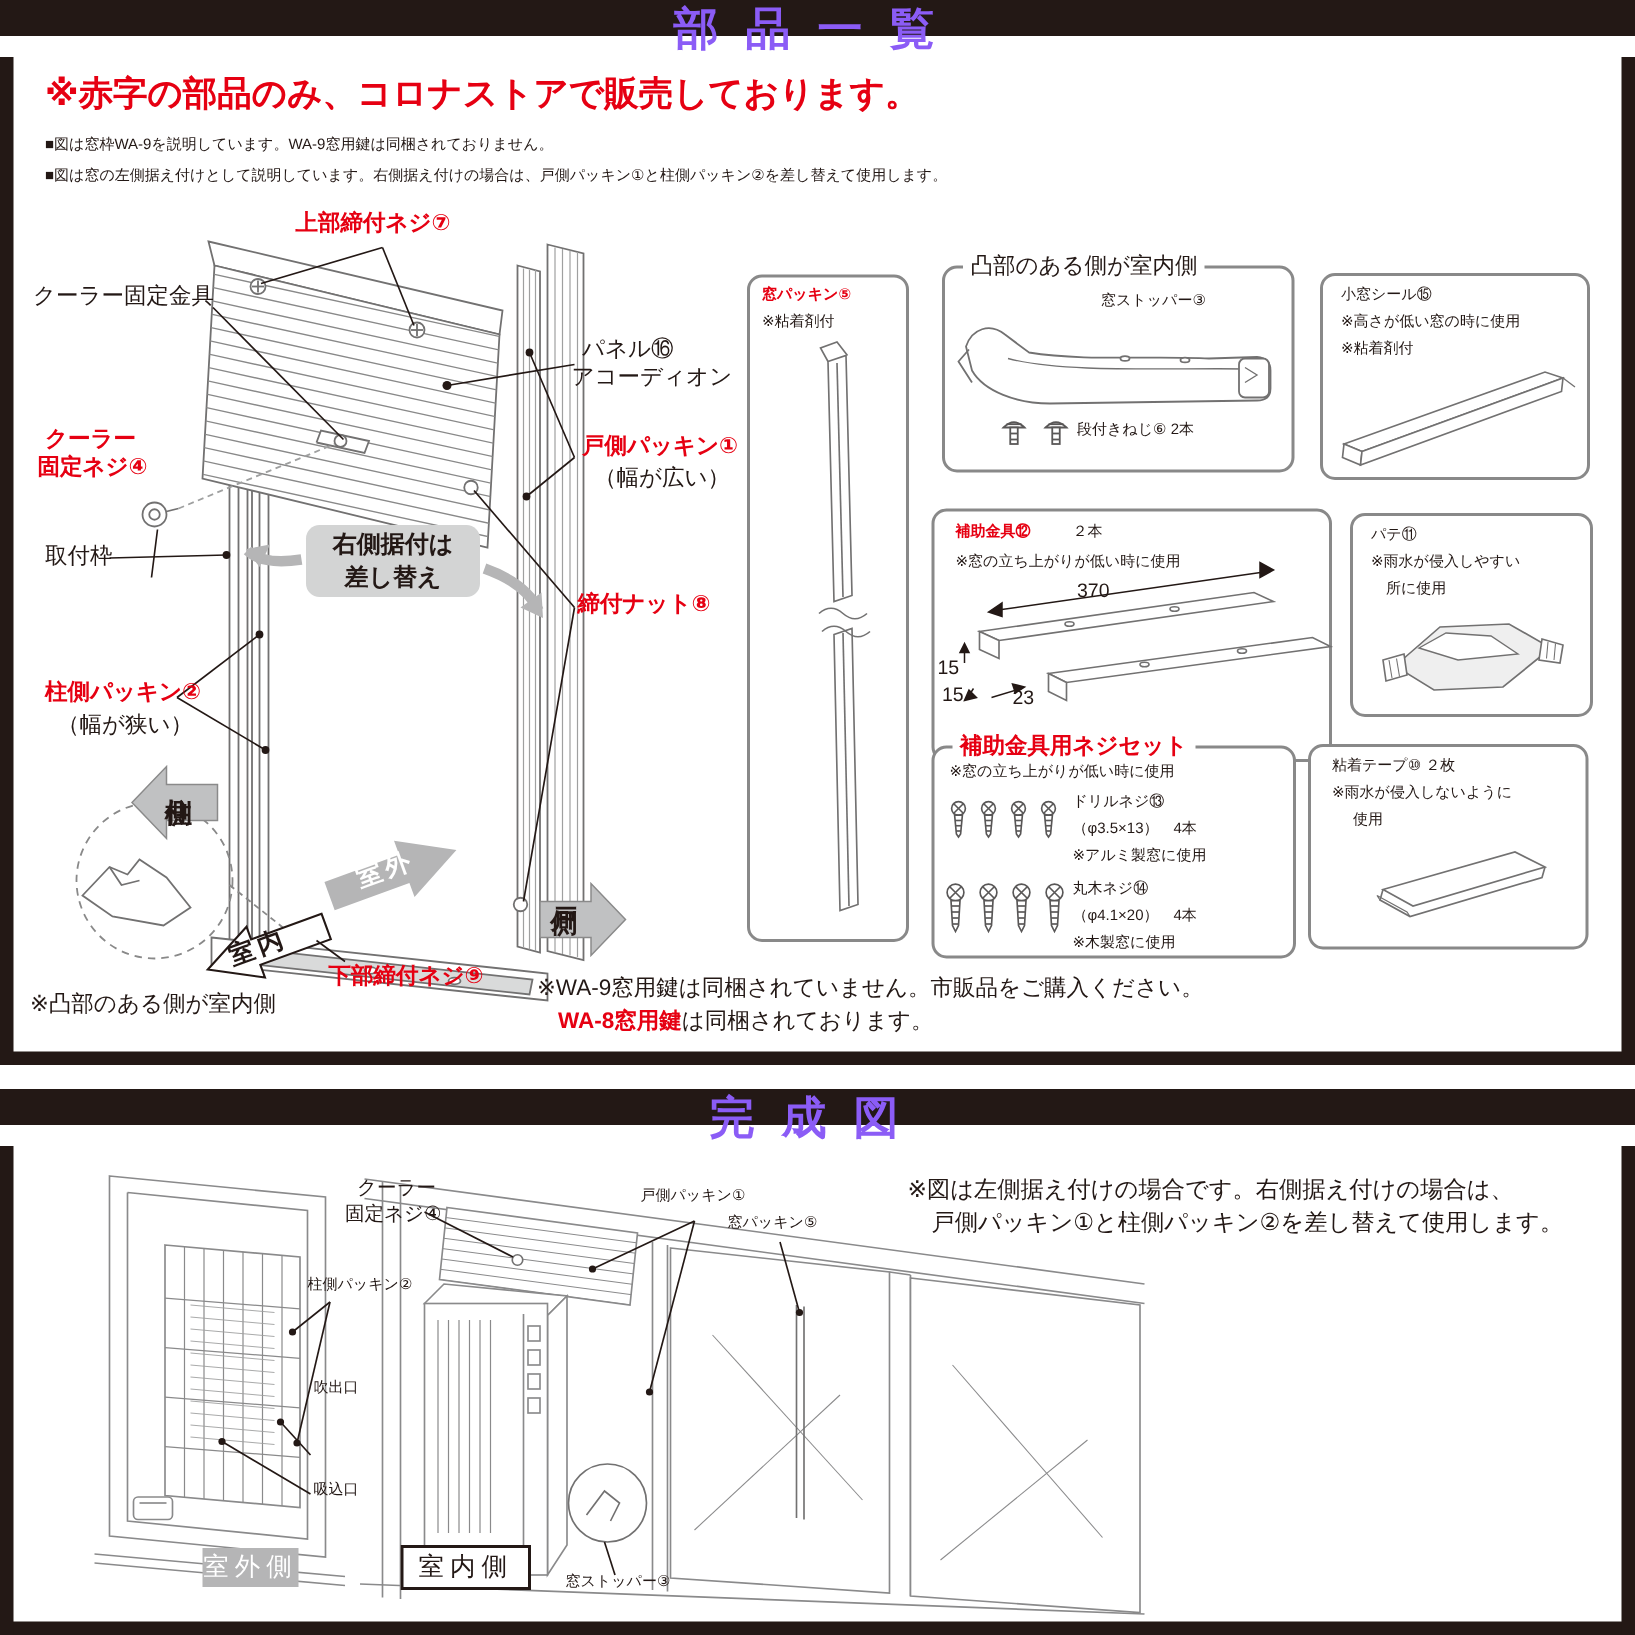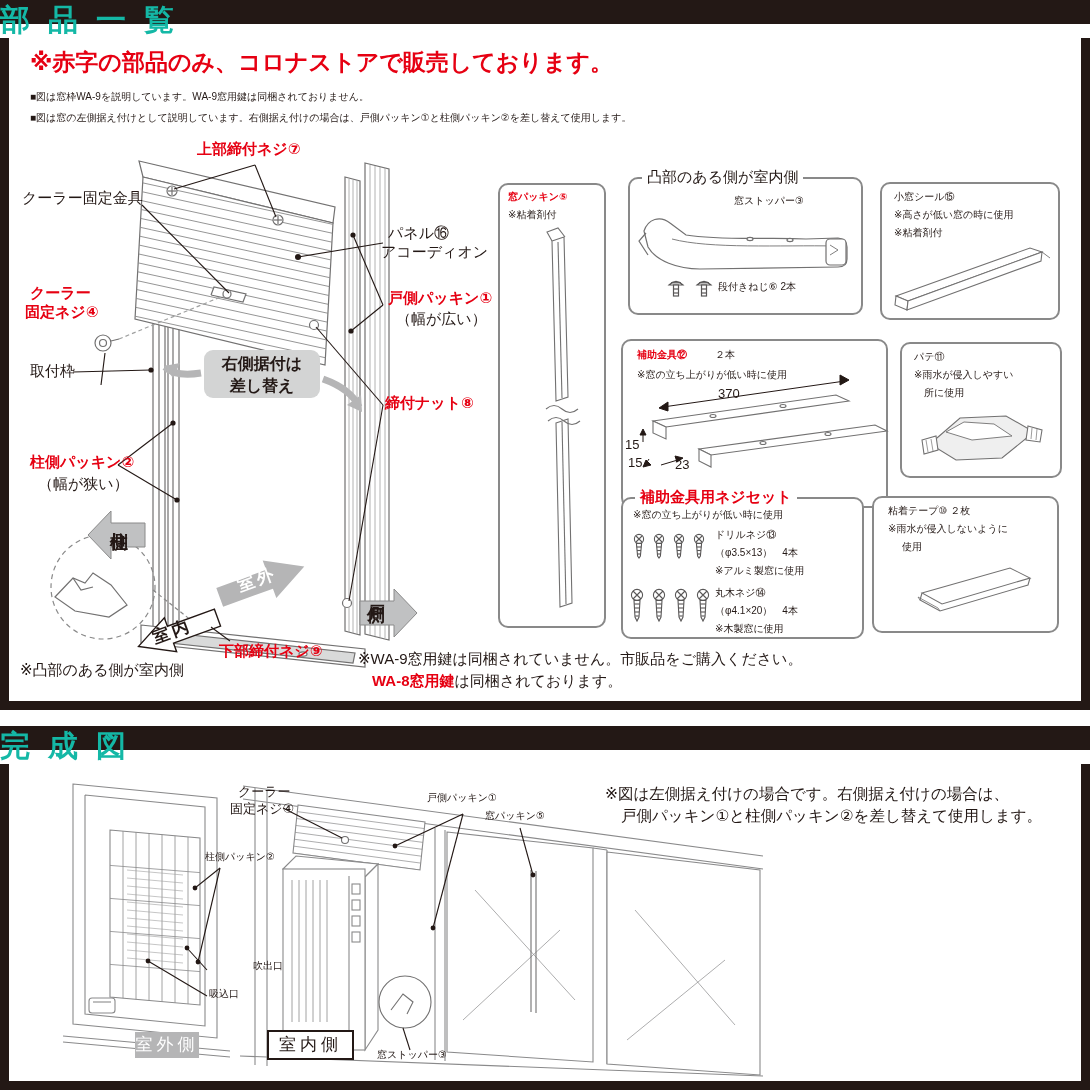--- a/index.html
+++ b/index.html
@@ -1,19 +1,19 @@
 <!DOCTYPE html>
 <html><head>
 <meta charset="utf-8">
 <style>
   html,body{margin:0;padding:0;background:#fff;}
   #page{position:relative;width:1090px;height:1090px;background:#fff;overflow:hidden;
         font-family:"Liberation Sans","DejaVu Sans",sans-serif;color:#231815;}
   .titlebar{position:absolute;left:0;width:1090px;height:24px;background:#231815;
-            color:#14b8a6;font-size:30px;font-weight:bold;
+            color:#8b5cf6;text-align:center;font-size:30px;font-weight:bold;
             letter-spacing:18px;line-height:40px;}
   .frame{position:absolute;background:#fff;border:9px solid #231815;border-top:none;box-sizing:border-box;}
   .lbl{position:absolute;white-space:nowrap;font-size:15px;color:#231815;line-height:1.25;}
   .red{color:#e60012;font-weight:bold;}
   .sm{font-size:10px;}
   .xs{font-size:13px;}
   .headline{position:absolute;font-size:23px;font-weight:bold;color:#e60012;white-space:nowrap;}
   .pbox{position:absolute;border:2px solid #898989;border-radius:10px;box-sizing:border-box;background:#fff;}
   .legend{position:absolute;top:-11px;left:12px;background:#fff;padding:0 5px;font-size:15px;white-space:nowrap;}
   .bubble{position:absolute;background:#d3d4d4;border-radius:9px;text-align:center;
@@ -474,19 +474,19 @@
         <circle cx="133" cy="191" r="2.4" fill="#231815" stroke="none"></circle>
       <line x1="395" y1="280" x2="388" y2="258"></line>
     </g>
   </svg>
 
   <div class="lbl xs" style="left:238px;top:784px;">クーラー</div>
   <div class="lbl xs" style="left:230px;top:801px;">固定ネジ④</div>
   <div class="lbl sm" style="left:427px;top:792px;">戸側パッキン①</div>
   <div class="lbl sm" style="left:485px;top:810px;">窓パッキン⑤</div>
   <div class="lbl sm" style="left:205px;top:851px;">柱側パッキン②</div>
-  <div class="lbl sm" style="left:209px;top:960px;margin-left:44px;">吹出口</div>
+  <div class="lbl sm" style="left:209px;top:920px;">吹出口</div>
   <div class="lbl sm" style="left:209px;top:988px;">吸込口</div>
   <div class="sidebox" style="left:135px;top:1032px;width:64px;height:26px;background:#b5b5b6;color:#fff;">室外側</div>
   <div class="sidebox" style="left:267px;top:1030px;width:83px;height:26px;background:#fff;border:2px solid #231815;color:#231815;">室内側</div>
   <div class="lbl sm" style="left:377px;top:1049px;">窓ストッパー③</div>
 
 </div>
 
 </body></html>

